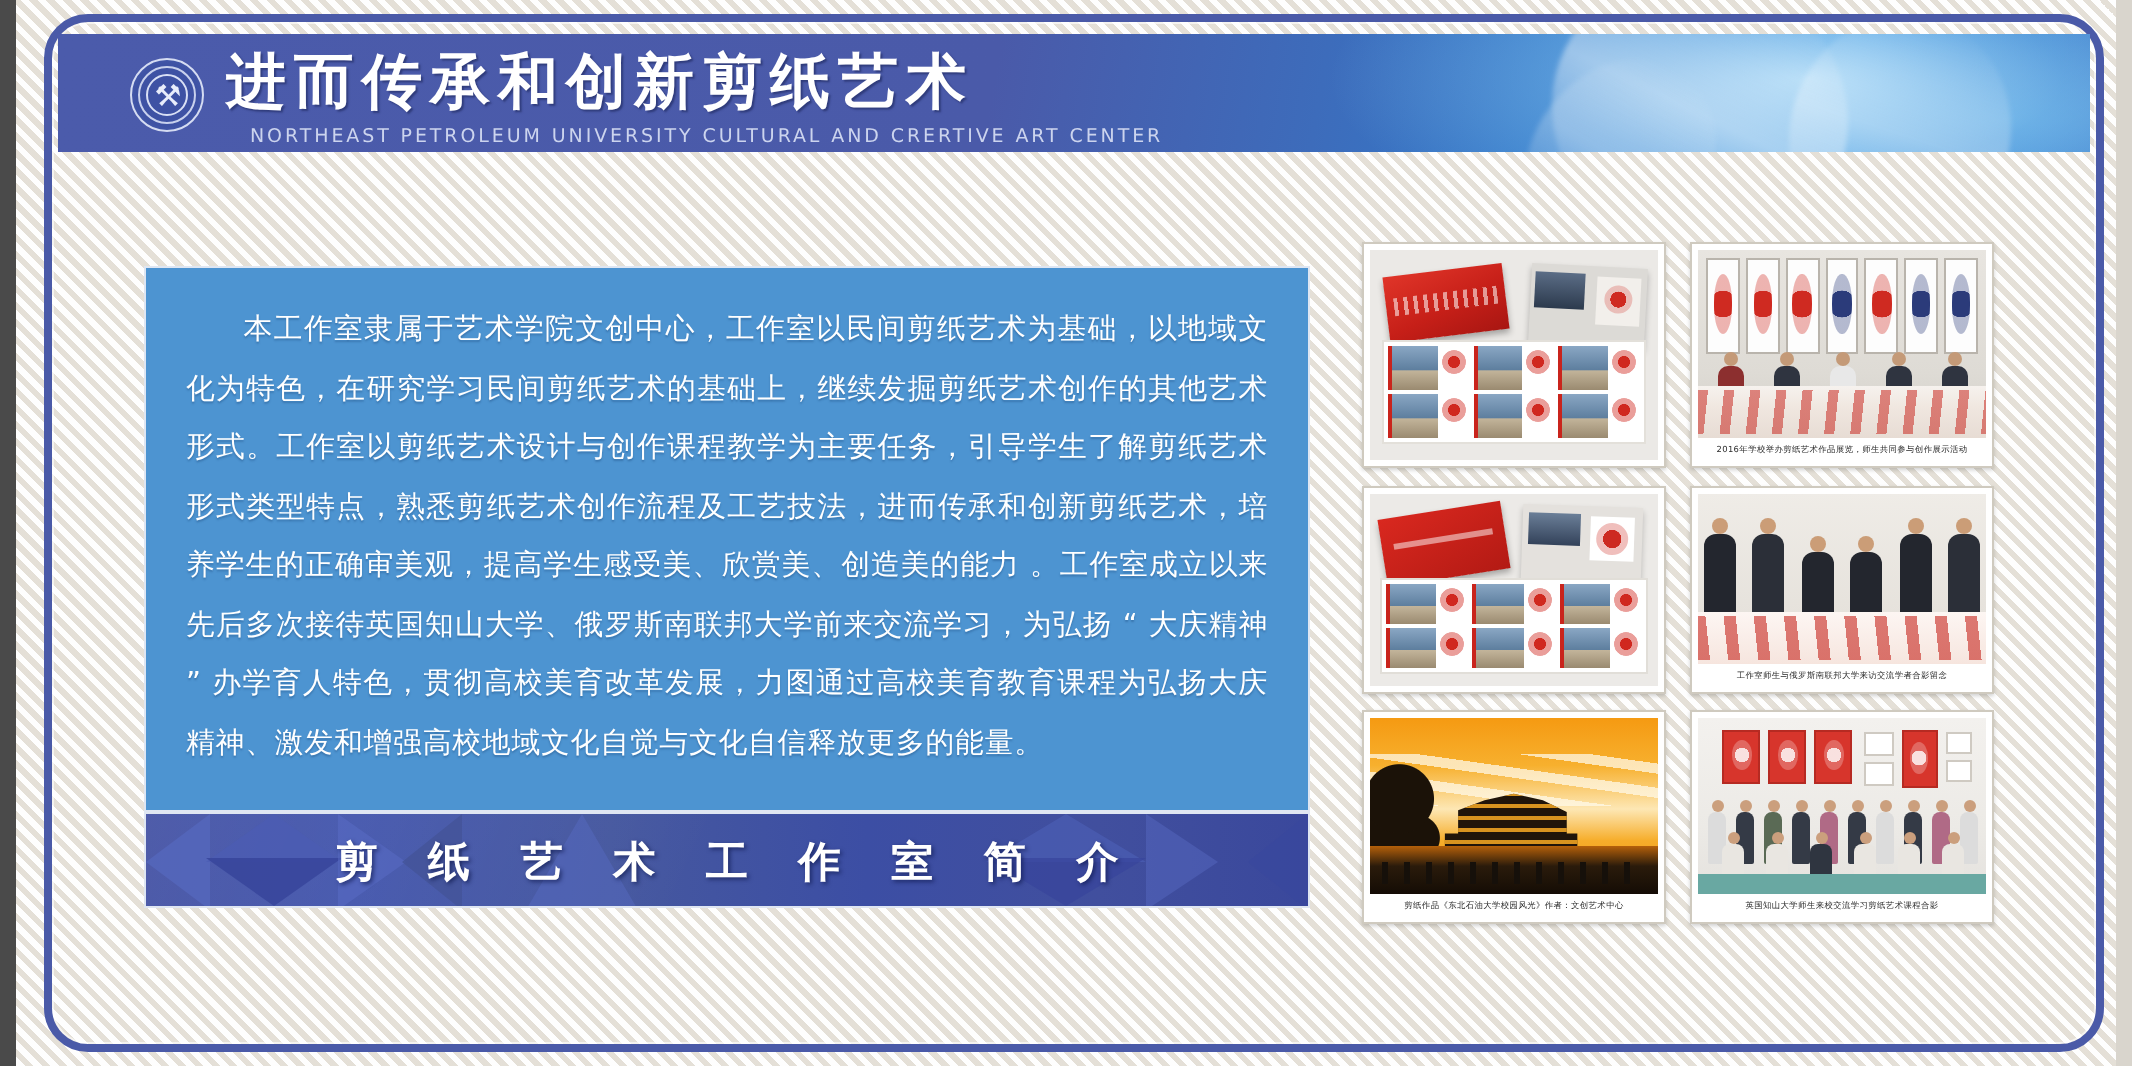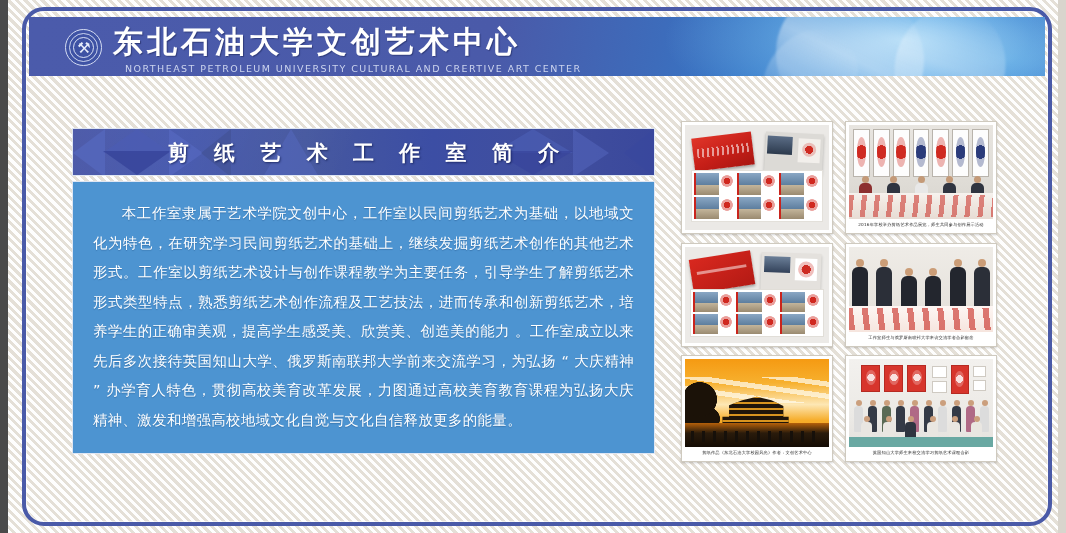--- a/index.html
+++ b/index.html
@@ -324,44 +324,44 @@
     <div class="swoosh1"></div>
     <div class="swoosh2"></div>
     <div class="swoosh3"></div>
 
     <div id="logo">
       <span class="ring-a"></span>
       <span class="ring-b"></span>
       <span class="seal-mark">⚒</span>
     </div>
 
-    <div id="header-title">东北石油大学文创艺术中心</div>
+    <div id="header-title">进而传承和创新剪纸艺术</div>
 
     <div id="header-sub">NORTHEAST PETROLEUM UNIVERSITY CULTURAL AND CRERTIVE ART CENTER</div>
   </div>
 
   <div id="intro-card">
+
+    <div id="intro-body">
+      <p>本工作室隶属于艺术学院文创中心，工作室以民间剪纸艺术为基础，以地域文化为特色，在研究学习民间剪纸艺术的基础上，继续发掘剪纸艺术创作的其他艺术形式。工作室以剪纸艺术设计与创作课程教学为主要任务，引导学生了解剪纸艺术形式类型特点，熟悉剪纸艺术创作流程及工艺技法，进而传承和创新剪纸艺术，培养学生的正确审美观，提高学生感受美、欣赏美、创造美的能力 。工作室成立以来先后多次接待英国知山大学、俄罗斯南联邦大学前来交流学习，为弘扬 “ 大庆精神 ” 办学育人特色，贯彻高校美育改革发展，力图通过高校美育教育课程为弘扬大庆精神、激发和增强高校地域文化自觉与文化自信释放更多的能量。</p>
+    </div>
 
     <div id="intro-title-bar">
       <span class="facet f1"></span>
       <span class="facet f2"></span>
       <span class="facet f3"></span>
       <span class="facet f4"></span>
       <span class="facet f5"></span>
       <span class="facet f10"></span>
       <span class="facet f6"></span>
       <span class="facet f7"></span>
       <span class="facet f8"></span>
       <span class="facet f9"></span>
       <div id="intro-title-text">剪 纸 艺 术 工 作 室 简 介</div>
     </div>
-
-    <div id="intro-body">
-      <p>本工作室隶属于艺术学院文创中心，工作室以民间剪纸艺术为基础，以地域文化为特色，在研究学习民间剪纸艺术的基础上，继续发掘剪纸艺术创作的其他艺术形式。工作室以剪纸艺术设计与创作课程教学为主要任务，引导学生了解剪纸艺术形式类型特点，熟悉剪纸艺术创作流程及工艺技法，进而传承和创新剪纸艺术，培养学生的正确审美观，提高学生感受美、欣赏美、创造美的能力 。工作室成立以来先后多次接待英国知山大学、俄罗斯南联邦大学前来交流学习，为弘扬 “ 大庆精神 ” 办学育人特色，贯彻高校美育改革发展，力图通过高校美育教育课程为弘扬大庆精神、激发和增强高校地域文化自觉与文化自信释放更多的能量。</p>
-    </div>
   </div>
 
   <div id="photo-grid">
 
     <div class="photo" id="ph-1">
       <div class="canvas">
         <div class="p1-bg"></div>
         <div class="p1-card"></div>
         <div class="p1-book">
           <span class="lh"></span>

